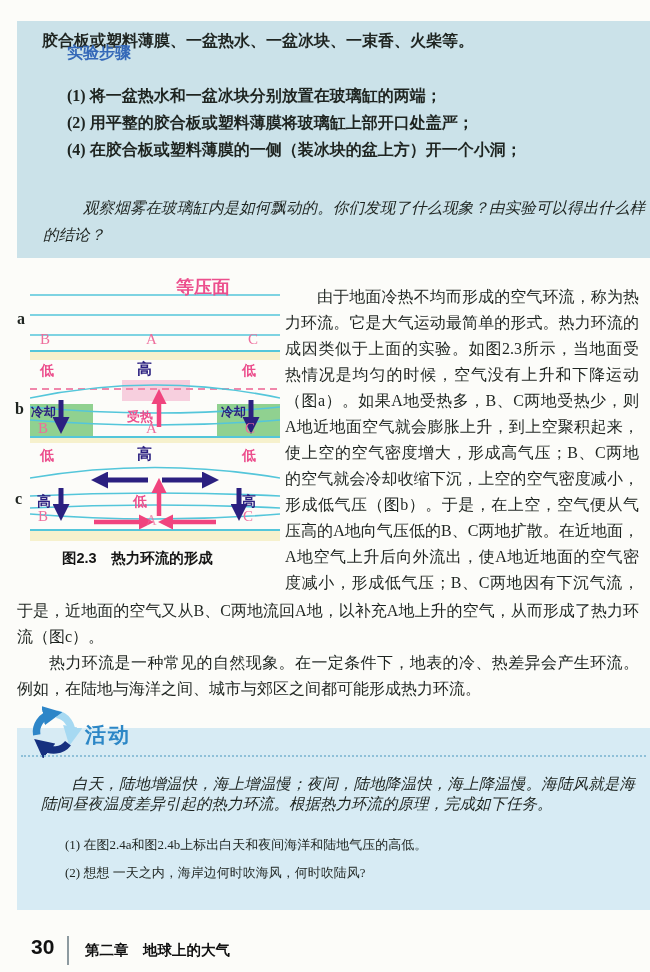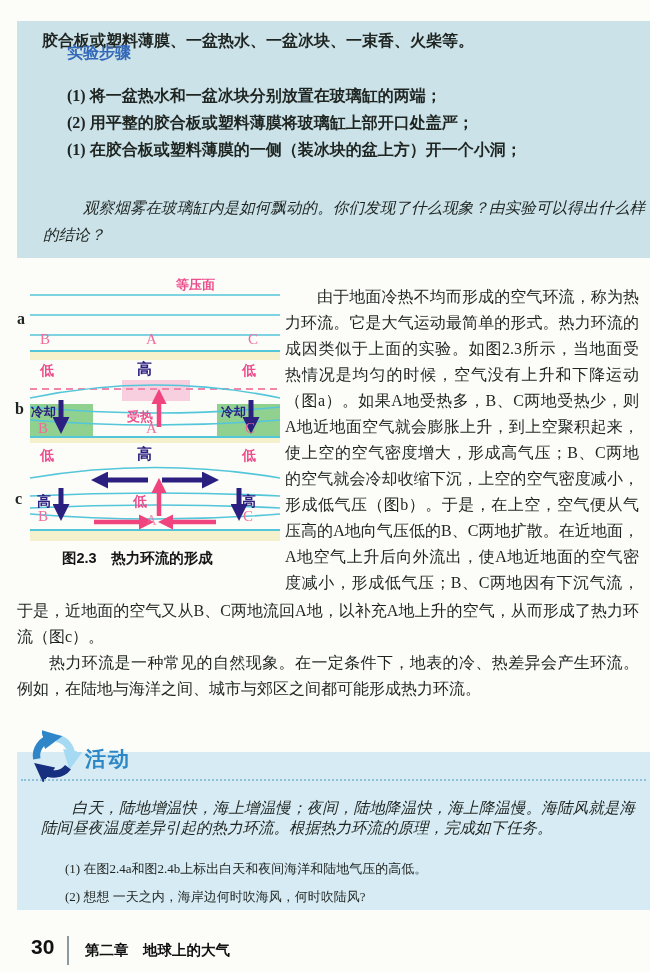--- a/index.html
+++ b/index.html
@@ -29,58 +29,58 @@
   .navy{color:#2b2080}
   .bac{font-family:"Liberation Serif",serif;font-size:15px;color:#ee6d9c;}
   .hl{font-family:"Liberation Sans",sans-serif;font-size:14px;font-weight:700;}
   .small-hl{font-family:Liberation Serif, serif;font-size:12.5px;font-weight:700;}
   .fig-caption{position:absolute;left:48px;top:271px;font-family:"Liberation Sans",sans-serif;font-weight:700;font-size:14.5px;color:#151515;}
   
   .col-text{position:absolute;left:285px;top:284px;width:354px;height:314px;font-size:16px;line-height:26px;text-align:justify;text-indent:2em;overflow:hidden;}
   .cont-text{position:absolute;left:17px;top:598px;width:622px;font-size:16px;line-height:26px;text-align:justify;}
   .para2{position:absolute;left:17px;top:650px;width:622px;font-size:16px;line-height:26px;text-align:justify;text-indent:2em;}
   
-  .act-box{position:absolute;left:17px;top:752px;width:633px;height:158px;background:#d7ebf4;}
+  .act-box{position:absolute;left:17px;top:728px;width:633px;height:182px;background:#d7ebf4;}
   .act-icon{position:absolute;left:9px;top:-24px;width:56px;height:56px;}
   .act-title{position:absolute;left:68px;top:-7px;color:#2c87c6;font-weight:700;font-size:21px;font-family:"Liberation Sans",sans-serif;letter-spacing:2px;}
   .act-rule{position:absolute;left:4px;right:4px;top:27px;border-top:2px dotted #8fc0d8;}
   .act-intro{position:absolute;left:24px;top:46px;width:594px;font-size:15.5px;line-height:20px;font-style:italic;text-indent:2em;text-align:justify;}
   .act-task{position:absolute;left:48px;width:575px;font-size:13px;}
   .t1{top:108px}.t2{top:136px}.t3{top:164px}
   
   .page-num{position:absolute;left:31px;top:935px;font-weight:700;font-size:21px;font-family:"Liberation Sans",sans-serif;color:#111;}
   .footer-rule{position:absolute;left:67px;top:936px;height:29px;border-left:2px solid #8d9aa0;}
   .chapter{position:absolute;left:85px;top:941px;font-weight:700;font-size:14.5px;font-family:"Liberation Sans",sans-serif;color:#111;}
 </style>
 </head>
 <body>
 
 <div class="exp-box">
   <div class="exp-intro">胶合板或塑料薄膜、一盆热水、一盆冰块、一束香、火柴等。</div>
   <div class="exp-title">实验步骤</div>
   <div class="exp-step s1">(1) 将一盆热水和一盆冰块分别放置在玻璃缸的两端；</div>
   <div class="exp-step s2">(2) 用平整的胶合板或塑料薄膜将玻璃缸上部开口处盖严；</div>
-  <div class="exp-step s3">(1) 在胶合板或塑料薄膜的一侧（装冰块的盆上方）开一个小洞；</div>
+  <div class="exp-step s3">(4) 在胶合板或塑料薄膜的一侧（装冰块的盆上方）开一个小洞；</div>
   <div class="exp-question">观察烟雾在玻璃缸内是如何飘动的。你们发现了什么现象？由实验可以得出什么样的结论？</div>
 </div>
 
 <div class="figure">
   <span class="panel-letter pl-a">a</span>
   <span class="panel-letter pl-b">b</span>
   <span class="panel-letter pl-c">c</span>
 
   <div class="panel p-a">
     <svg width="250" height="78" viewBox="0 0 250 78">
       <line x1="0" y1="12" x2="250" y2="12" stroke="#54c6da" stroke-width="1.7"></line>
       <line x1="0" y1="32" x2="250" y2="32" stroke="#54c6da" stroke-width="1.7"></line>
       <line x1="0" y1="52" x2="250" y2="52" stroke="#54c6da" stroke-width="1.7"></line>
       <line x1="0" y1="68" x2="250" y2="68" stroke="#54c6da" stroke-width="1.9"></line>
       <rect x="0" y="69" width="250" height="8" fill="#f6f1cd"></rect>
     </svg>
-    <span class="lbl pink hl" style="left:146px;top:-5px;font-size:13px;">等压面</span>
+    <span class="lbl pink hl" style="left:146px;top:-5px;font-size:18px;">等压面</span>
     <span class="lbl bac" style="left:10px;top:49px;">B</span>
     <span class="lbl bac" style="left:116px;top:49px;">A</span>
     <span class="lbl bac" style="left:218px;top:49px;">C</span>
   </div>
 
   <div class="panel p-b">
     <svg width="250" height="78" viewBox="0 0 250 78">
       <defs>
         <marker id="nb" markerWidth="3.4" markerHeight="3.4" refX="1.6" refY="1.7" orient="auto">
           <path d="M0,0 L3.4,1.7 L0,3.4 Z" fill="#2b2080"></path>

